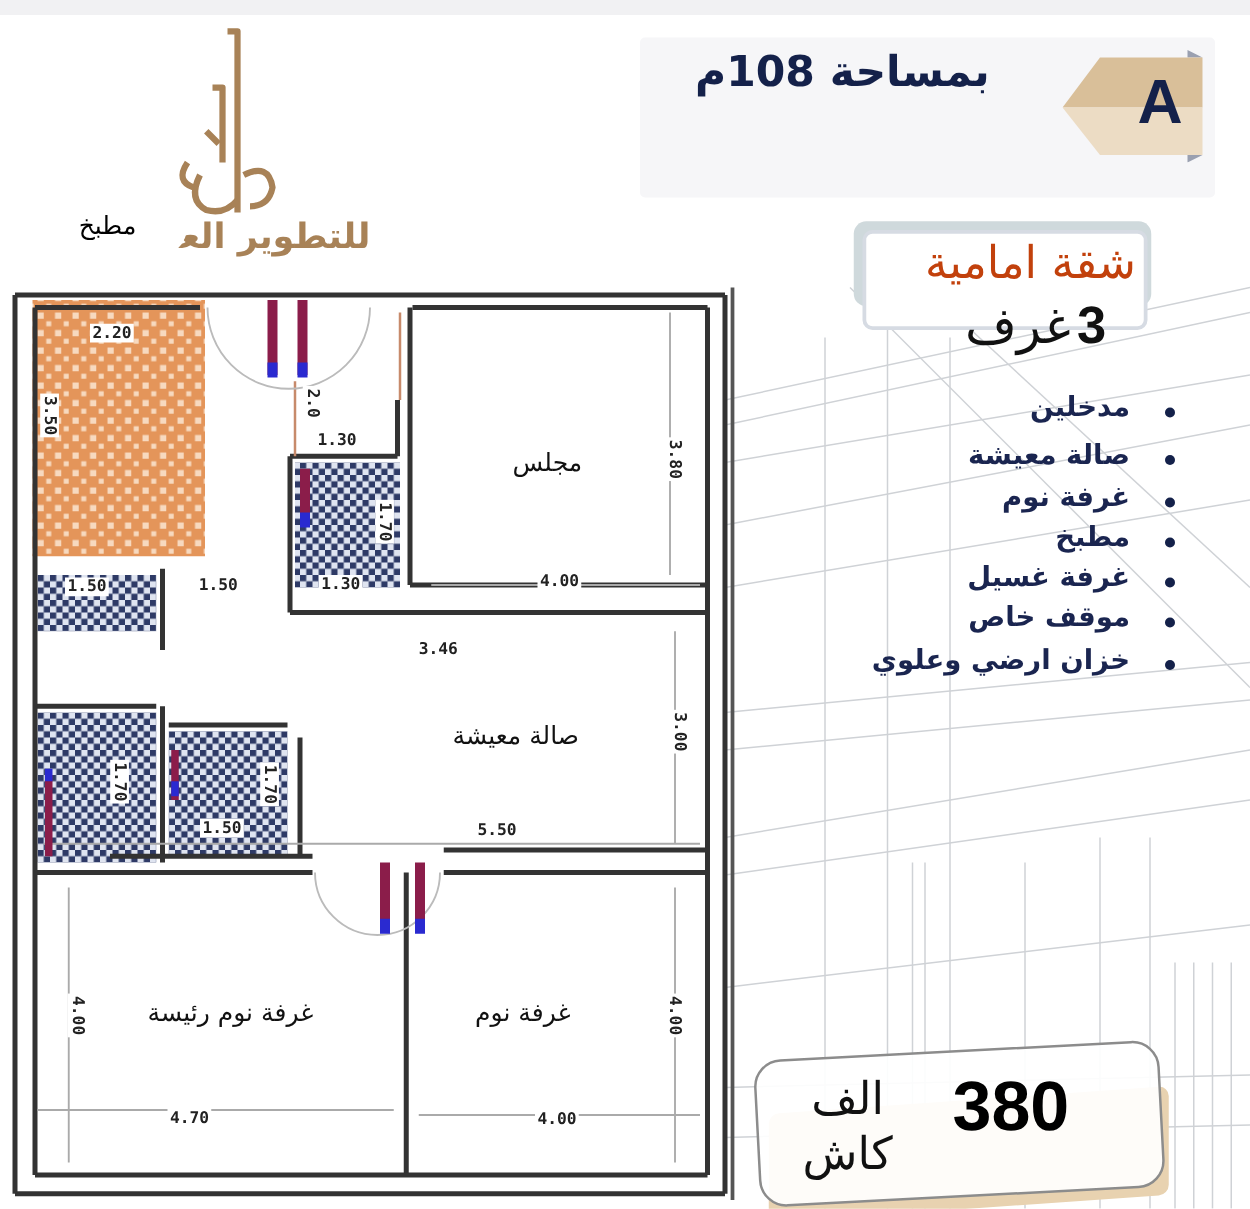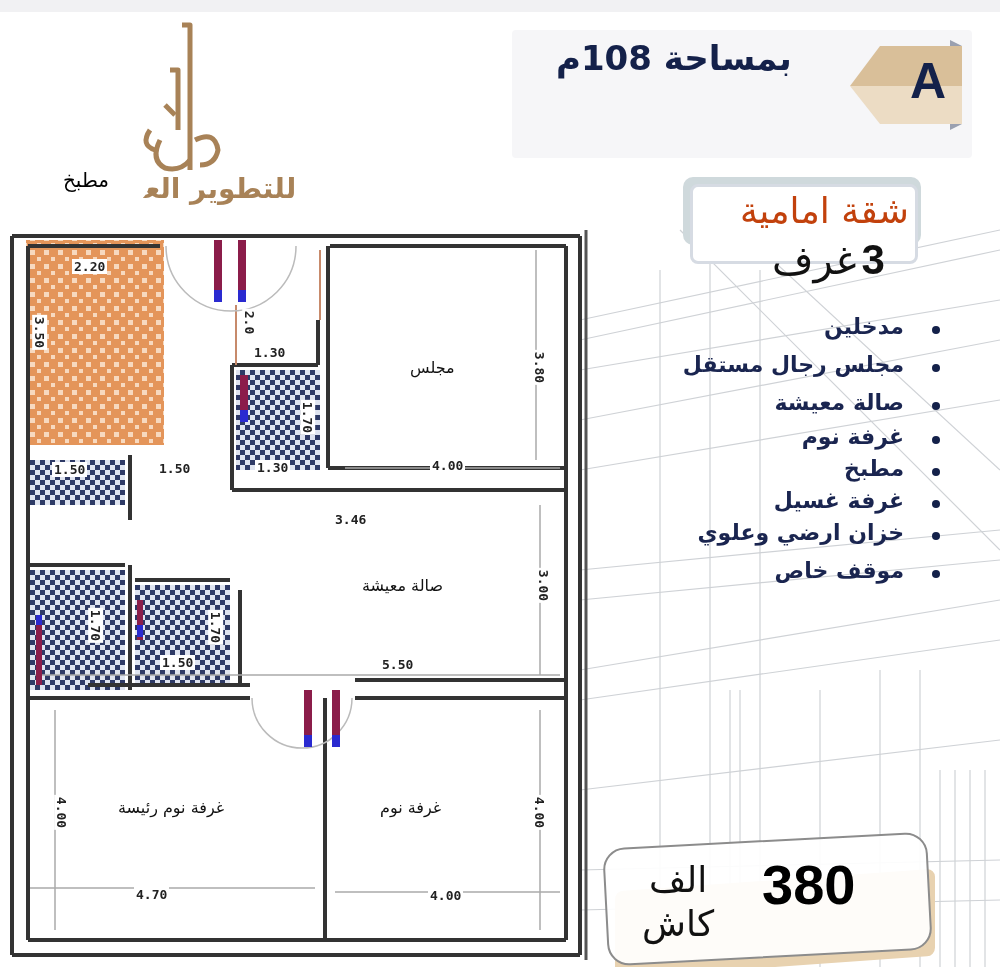--- a/index.html
+++ b/index.html
@@ -35,21 +35,21 @@
   .bullet { position: absolute; right: 0; top: 14px; width: 8px; height: 8px; border-radius: 50%; background: #14214a; }
 
   
   .price-bg { position: absolute; left: 615px; top: 880px; width: 320px; height: 87px; background: #e8d2b0; transform: skewY(-4deg); border-radius: 8px; }
   .price-box { position: absolute; left: 605px; top: 840px; width: 325px; height: 118px; background: rgba(255,255,255,0.92); border: 2px solid #8c8c8c; border-radius: 22px; transform: rotate(-3deg); }
   .price-num { position: absolute; left: 762px; top: 852px; font-size: 56px; font-weight: bold; color: #000; font-family: "Liberation Sans", sans-serif; }
   .price-unit { position: absolute; left: 642px; top: 858px; font-size: 36px; color: #111; direction: rtl; text-align: center; line-height: 44px; }
 
   
   .plan { position: absolute; left: 0; top: 220px; width: 600px; height: 747px; }
-  .room-label { position: absolute; font-size: 16px; color: #111; direction: rtl; white-space: nowrap; }
+  .room-label { position: absolute; font-size: 20px; color: #111; direction: rtl; white-space: nowrap; }
   .dim { position: absolute; font-size: 13px; font-weight: bold; color: #222; font-family: "DejaVu Sans Mono", monospace; background: #fff; padding: 0 2px; }
   .dim.v { transform: rotate(90deg); transform-origin: center; }
   .kitchen-label { position: absolute; left: 22px; top: 153px; width: 128px; height: 54px; background: #fff; border-radius: 27px; font-size: 20px; text-align: center; line-height: 54px; direction: rtl; }
 </style>
 </head>
 <body>
 
 <div class="top-strip"></div>
 
 <svg class="wire-bg" viewBox="0 0 420 797">
@@ -109,27 +109,26 @@
 <div class="type-box-shadow"></div>
 <div class="type-box"></div>
 <div class="type-title">شقة امامية</div>
 <div class="rooms-line">
   <span class="rooms-num">3</span>
   <span class="rooms-word">غرف</span>
 </div>
 
 <ul class="features">
   <li class="feature"><span class="bullet"></span><span>مدخلين</span></li>
-  <li class="feature"><span class="bullet"></span><span>مجلس رجال مستقل</span></li>
   <li class="feature" style="height:34px"><span class="bullet"></span><span>صالة معيشة</span></li>
   <li class="feature" style="height:32px"><span class="bullet"></span><span>غرفة نوم</span></li>
   <li class="feature" style="height:32px"><span class="bullet"></span><span>مطبخ</span></li>
   <li class="feature" style="height:32px"><span class="bullet"></span><span>غرفة غسيل</span></li>
+  <li class="feature" style="height:34px"><span class="bullet"></span><span>موقف خاص</span></li>
   <li class="feature"><span class="bullet"></span><span>خزان ارضي وعلوي</span></li>
-  <li class="feature" style="height:34px"><span class="bullet"></span><span>موقف خاص</span></li>
 </ul>
 
 <div class="price-bg"></div>
 <div class="price-box"></div>
 <div class="price-num">380</div>
 <div class="price-unit">
   <div>الف</div>
   <div>كاش</div>
 </div>
 

